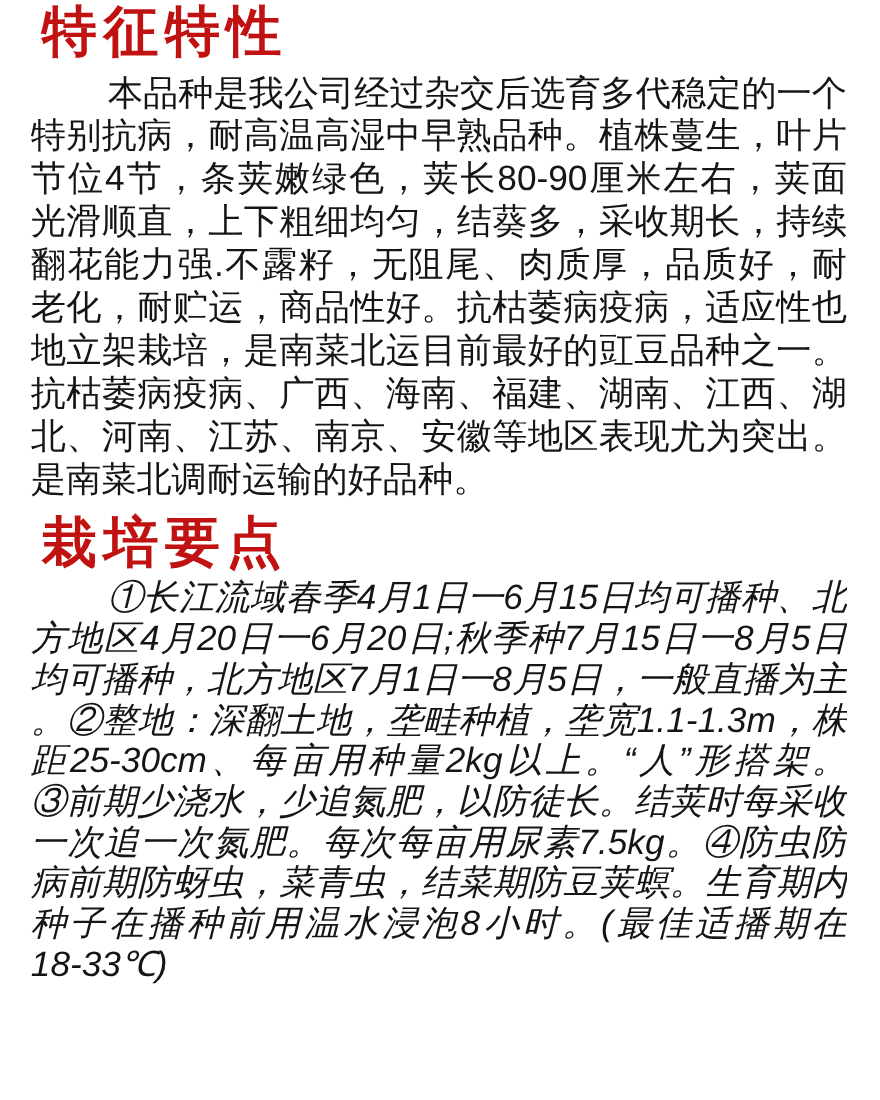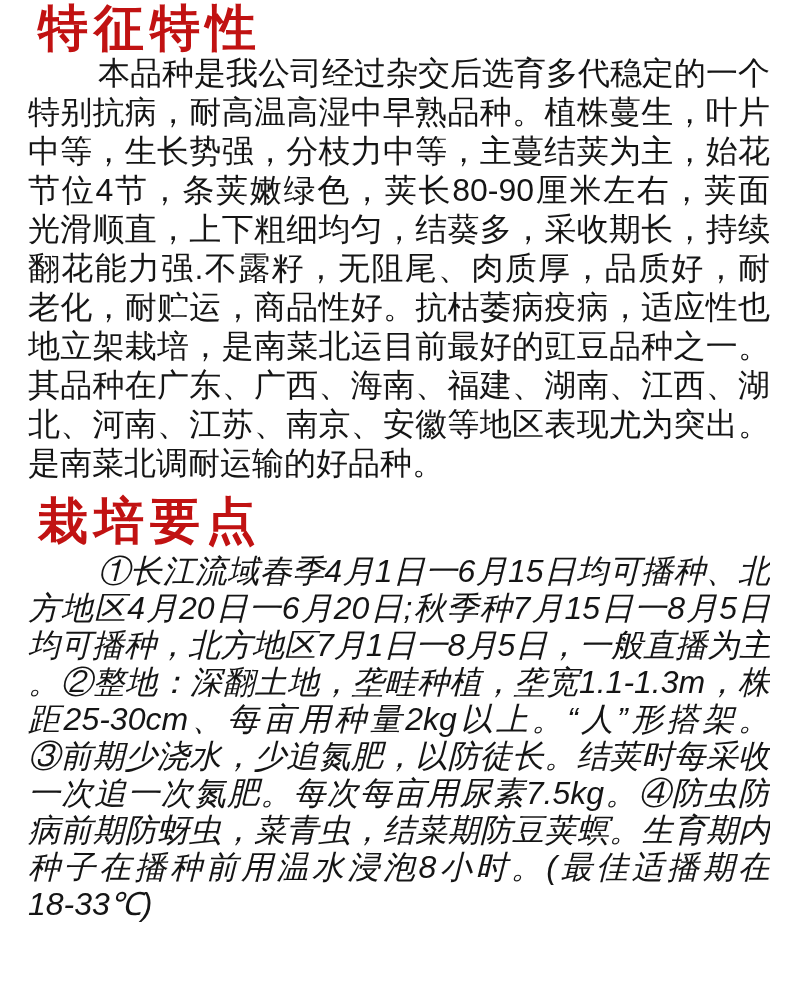--- a/index.html
+++ b/index.html
@@ -28,21 +28,21 @@
     font-weight: 900;
     font-size: 50px;
     line-height: 52px;
     letter-spacing: 6px;
     color: #c11212;
   }
   .heading.second {
     margin-top: 10px;
   }
   .para {
-    margin-top: 0;
+    margin-top: 11px;
   }
   .para.second {
     margin-top: 6px;
   }
   .line {
     font-size: 32px;
     color: #151515;
     text-align: justify;
     text-align-last: justify;
     white-space: nowrap;
@@ -59,27 +59,26 @@
 </head>
 <body>
 
 <div class="page">
 
   <h1 class="heading">特征特性</h1>
 
   <div class="para first">
     <div class="line indent">本品种是我公司经过杂交后选育多代稳定的一个</div>
     <div class="line">特别抗病，耐高温高湿中早熟品种。植株蔓生，叶片</div>
-    <div class="line">中等，生长势强，分枝力中等，主蔓结荚为主，始花</div>
     <div class="line">节位4节，条荚嫩绿色，荚长80-90厘米左右，荚面</div>
     <div class="line">光滑顺直，上下粗细均匀，结葵多，采收期长，持续</div>
     <div class="line">翻花能力强.不露籽，无阻尾、肉质厚，品质好，耐</div>
     <div class="line">老化，耐贮运，商品性好。抗枯萎病疫病，适应性也</div>
     <div class="line">地立架栽培，是南菜北运目前最好的豇豆品种之一。</div>
-    <div class="line">其品种在广东、广西、海南、福建、湖南、江西、湖</div>
+    <div class="line">抗枯萎病疫病、广西、海南、福建、湖南、江西、湖</div>
     <div class="line">北、河南、江苏、南京、安徽等地区表现尤为突出。</div>
     <div class="line last">是南菜北调耐运输的好品种。</div>
   </div>
 
   <h1 class="heading second">栽培要点</h1>
 
   <div class="para second">
     <div class="line indent">①长江流域春季4月1日一6月15日均可播种、北</div>
     <div class="line">方地区4月20日一6月20日;秋季种7月15日一8月5日</div>
     <div class="line">均可播种，北方地区7月1日一8月5日，一般直播为主</div>

